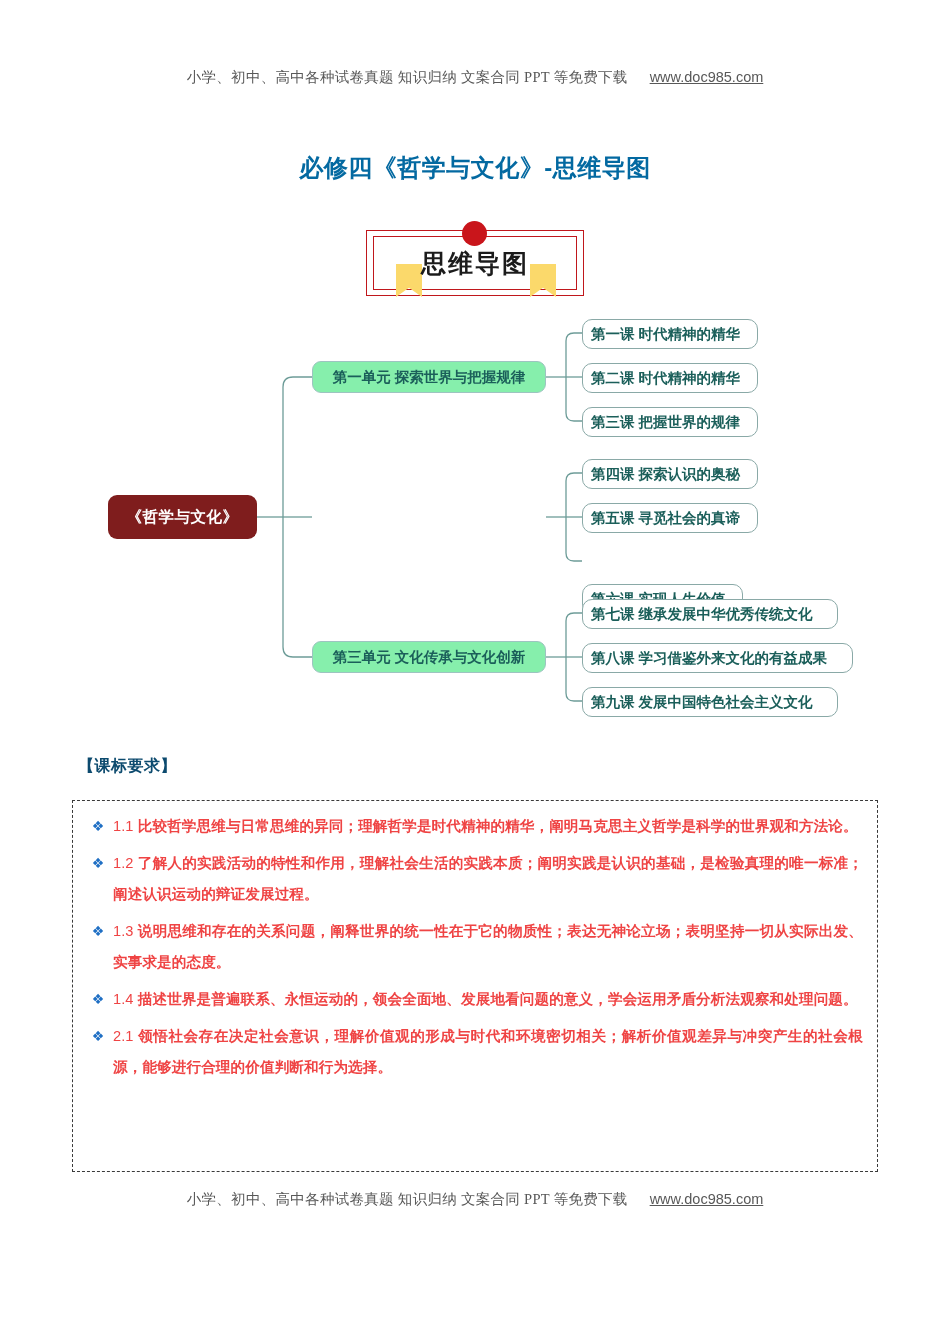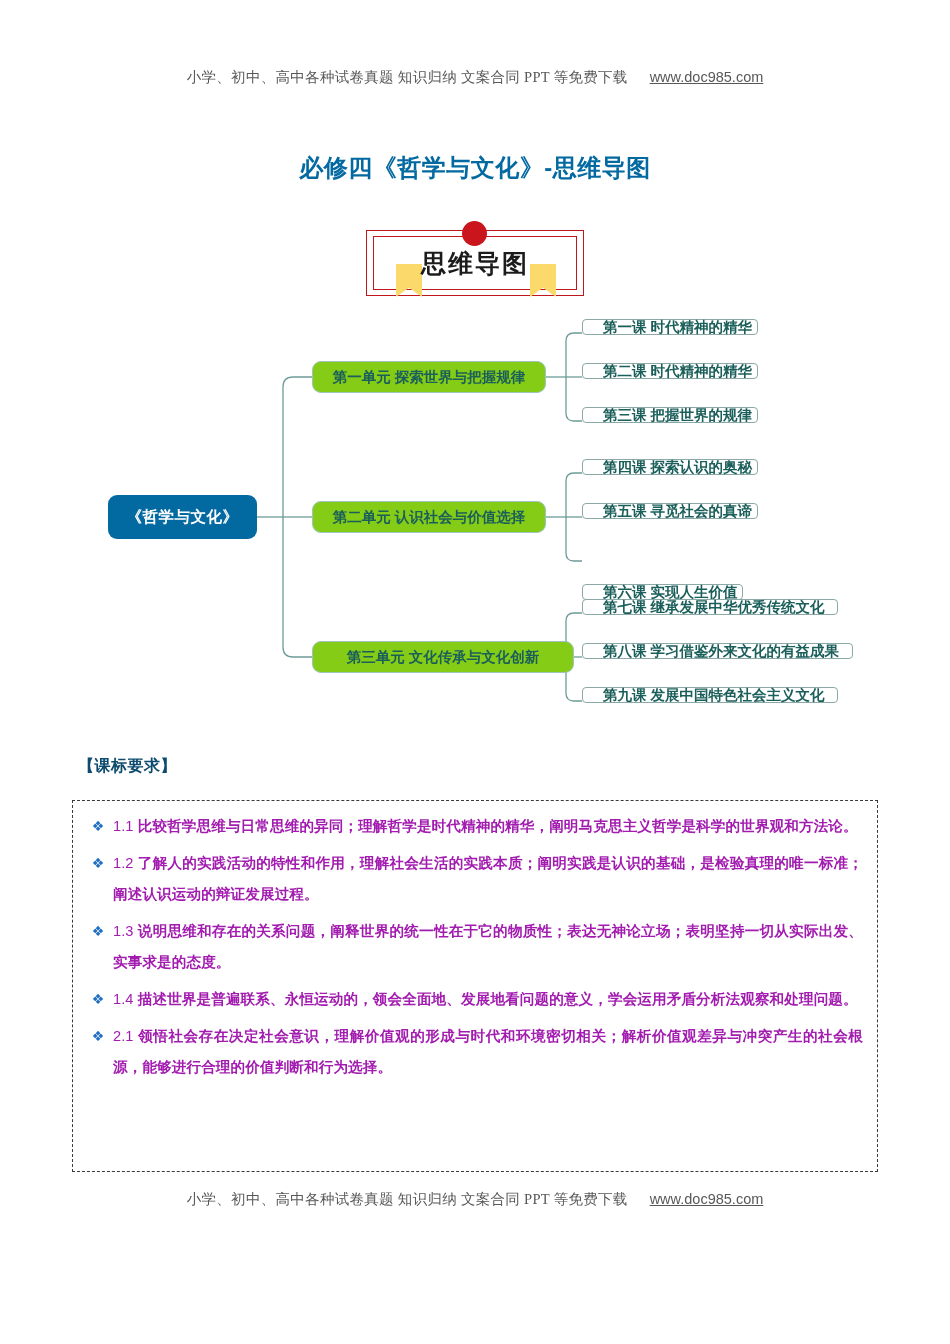--- a/index.html
+++ b/index.html
@@ -87,47 +87,47 @@
   }
   #mindmap svg { position: absolute; top:0; left:0; }
 
   .node {
     position: absolute;
     display: flex; align-items: center;
     white-space: nowrap;
     font-weight: bold;
   }
   .root-node {
-    background: #0369a1;
+    background: #7f1d1d;
     color: #ffffff;
     border-radius: 9px;
     font-size: 15.5px;
     padding: 0 14px;
     height: 44px;
     letter-spacing: .5px;
     justify-content: center;
   }
   .unit-node {
-    background: #84cc16;
+    background: #86efac;
     color: #1b5f5a;
     border: 1.2px solid #9dc4c0;
     border-radius: 9px;
     font-size: 14.5px;
     height: 32px;
     padding: 0 16px;
     justify-content: center;
   }
   .lesson-node {
     background: #ffffff;
     color: #1b5f5a;
     border: 1.2px solid #8aa9a7;
-    border-radius: 4px;
+    border-radius: 10px;
     font-size: 14.5px;
-    height: 16px;
-    padding: 0 20px;
+    height: 30px;
+    padding: 0 8px;
   }
 
   
   #req-heading {
     position: absolute;
     top: 756px; left: 78px;
     font-size: 16px; font-weight: bold; color: #0c4a6e;
     letter-spacing: .5px;
   }
   #req-box {
@@ -145,21 +145,21 @@
   .req-bullet {
     color: #1f6fc4;
     font-size: 14px;
     line-height: 30px;
     width: 30px;
     flex: 0 0 30px;
     text-align: center;
   }
   .req-text {
     flex: 1 1 auto;
-    color: #a21caf;
+    color: #ef4444;
     font-size: 14.6px;
     font-weight: bold;
     line-height: 31px;
     text-align: justify;
     letter-spacing: .1px;
   }
   .req-text .num { font-weight: normal; }
 </style>
 </head>
 <body>
@@ -216,34 +216,31 @@
   <div class="node lesson-node" style="left:582px; top:9px; width:176px;">
     <span>第一课 时代精神的精华</span>
   </div>
   <div class="node lesson-node" style="left:582px; top:53px; width:176px;">
     <span>第二课 时代精神的精华</span>
   </div>
   <div class="node lesson-node" style="left:582px; top:97px; width:176px;">
     <span>第三课 把握世界的规律</span>
   </div>
 
-  <div class="node unit-node" style="left:312px; top:191px; width:234px;">
-    <span>第二单元 认识社会与价值选择</span>
-  </div>
   <div class="node lesson-node" style="left:582px; top:149px; width:176px;">
     <span>第四课 探索认识的奥秘</span>
   </div>
   <div class="node lesson-node" style="left:582px; top:193px; width:176px;">
     <span>第五课 寻觅社会的真谛</span>
   </div>
   <div class="node lesson-node" style="left:582px; top:254px; width:161px;margin-top:20px;">
     <span>第六课 实现人生价值</span>
   </div>
 
-  <div class="node unit-node" style="left:312px; top:331px; width:262px;">
+  <div class="node unit-node" style="left:312px; top:331px; width:234px;">
     <span>第三单元 文化传承与文化创新</span>
   </div>
   <div class="node lesson-node" style="left:582px; top:333px; width:271px;">
     <span>第八课 学习借鉴外来文化的有益成果</span>
   </div>
   <div class="node lesson-node" style="left:582px; top:289px; width:256px;">
     <span>第七课 继承发展中华优秀传统文化</span>
   </div>
   <div class="node lesson-node" style="left:582px; top:377px; width:256px;">
     <span>第九课 发展中国特色社会主义文化</span>

